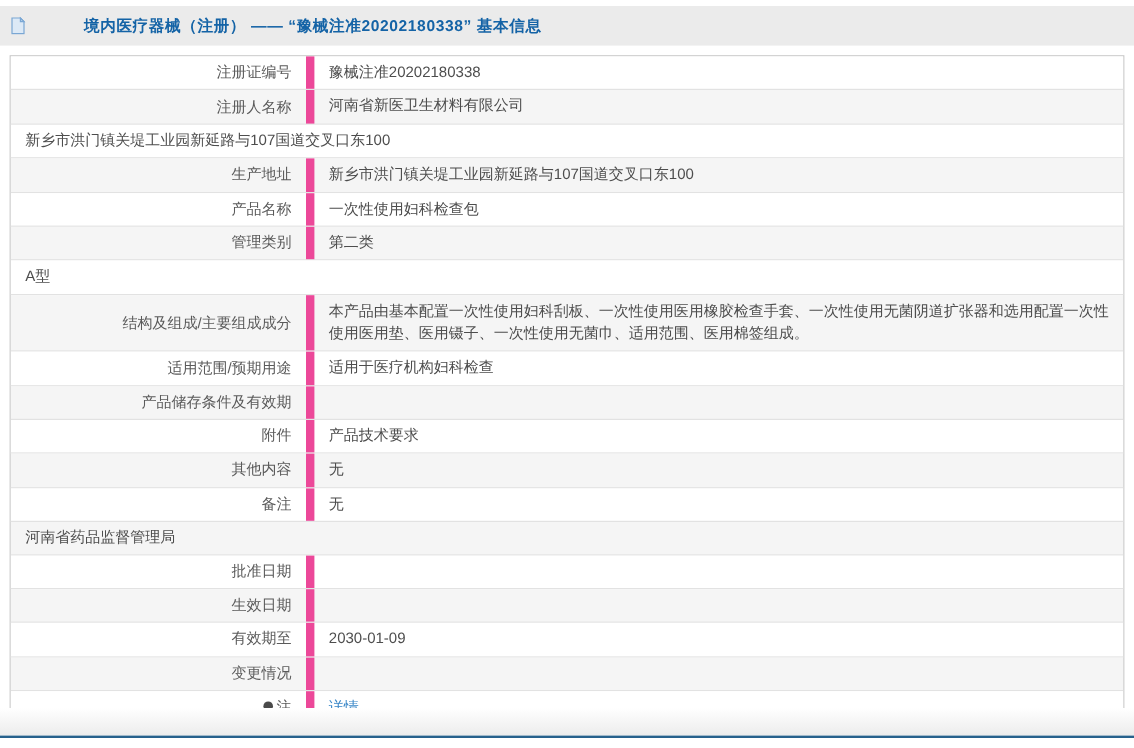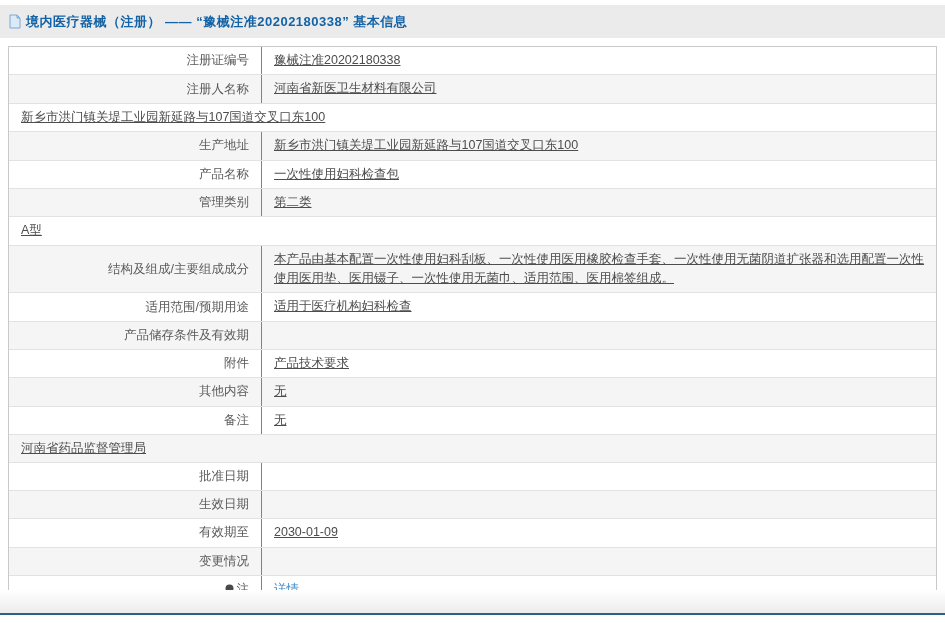--- a/index.html
+++ b/index.html
@@ -16,52 +16,52 @@
   .header-band {
     position:absolute; top:5px; left:0; right:0; height:33px;
     background:#ebebeb;
     display:flex; align-items:center;
     padding-left:8px;
   }
   .doc-icon { display:inline-flex; margin-right:4px; }
   .page-title {
     color:#1463a6; font-size:13px; font-weight:bold;
     letter-spacing:0.5px;
+    margin-left:44px;
   }
 
   
   .info-table {
     position:absolute; top:46px; left:8px; right:8px;
     border:1px solid #c9c9c9;
     background:#fff;
   }
   .row {
     display:flex; align-items:stretch;
     border-bottom:1px solid #e2e2e2;
     background:#ffffff;
   }
   .row:last-child { border-bottom:none; }
   .row:nth-child(even) { background:#f5f5f5; }
   .cell-label {
     width:253px; flex:0 0 253px;
-    border-right:1px solid #ec4899;
+    border-right:7px solid #ec4899;
     display:flex; align-items:center; justify-content:flex-end;
     text-align:right;
     padding:4px 12px 4px 6px;
     color:#5a5a5a; font-size:12.5px;
     min-height:27px;
   }
   .cell-value {
     flex:1;
     display:flex; align-items:center;
     padding:4px 10px 4px 12px;
     color:#4d4d4d; font-size:12.5px;
     line-height:1.55;
     min-height:27px;
-    text-decoration:underline;
   }
   .detail-link {
     color:#3a87c8; text-decoration:none; font-size:12.5px; cursor:pointer;
   }
   .pin-icon { display:inline-flex; margin-right:3px; position:relative; top:1px; }
 
   
   .footer-grad {
     position:absolute; left:0; right:0; top:590px; height:23px;
     background:linear-gradient(#ffffff, #ececec);

